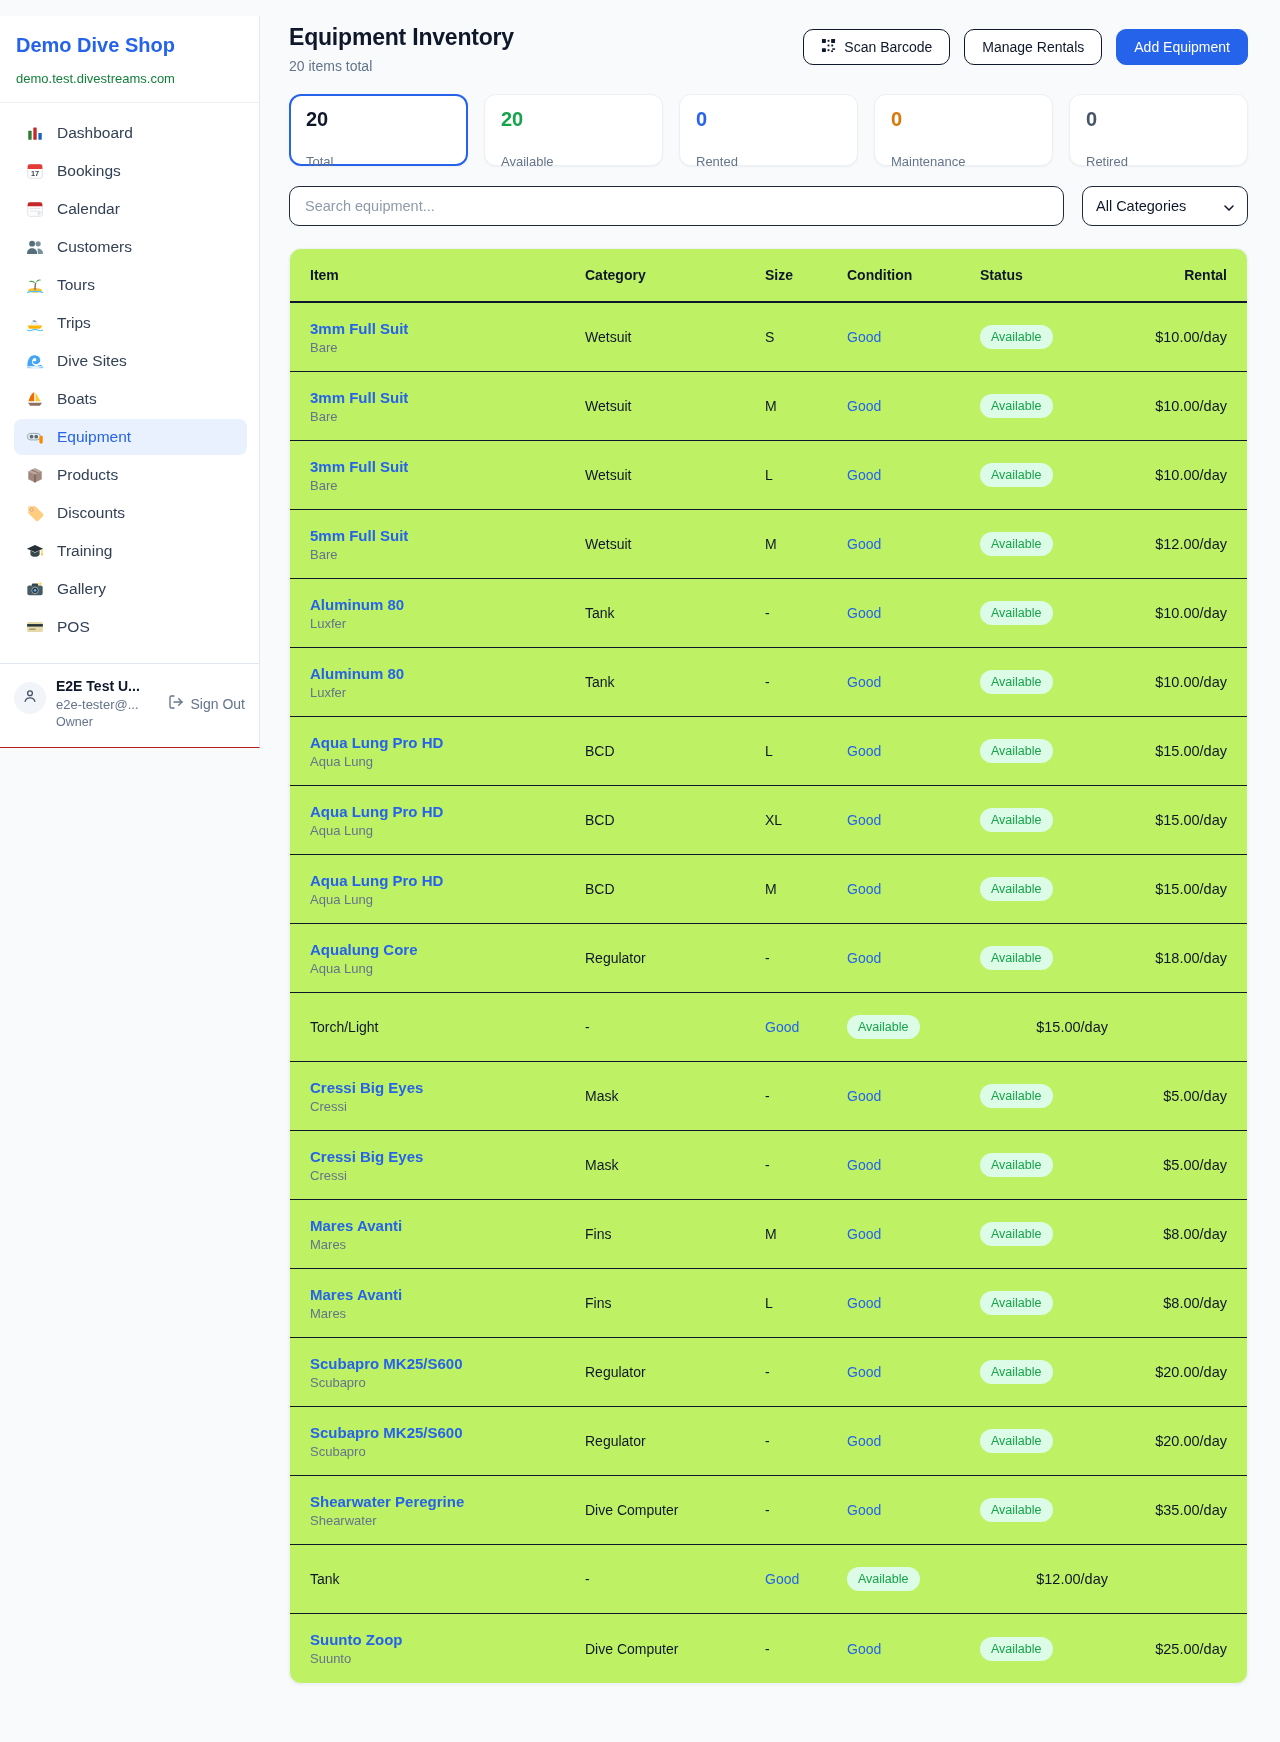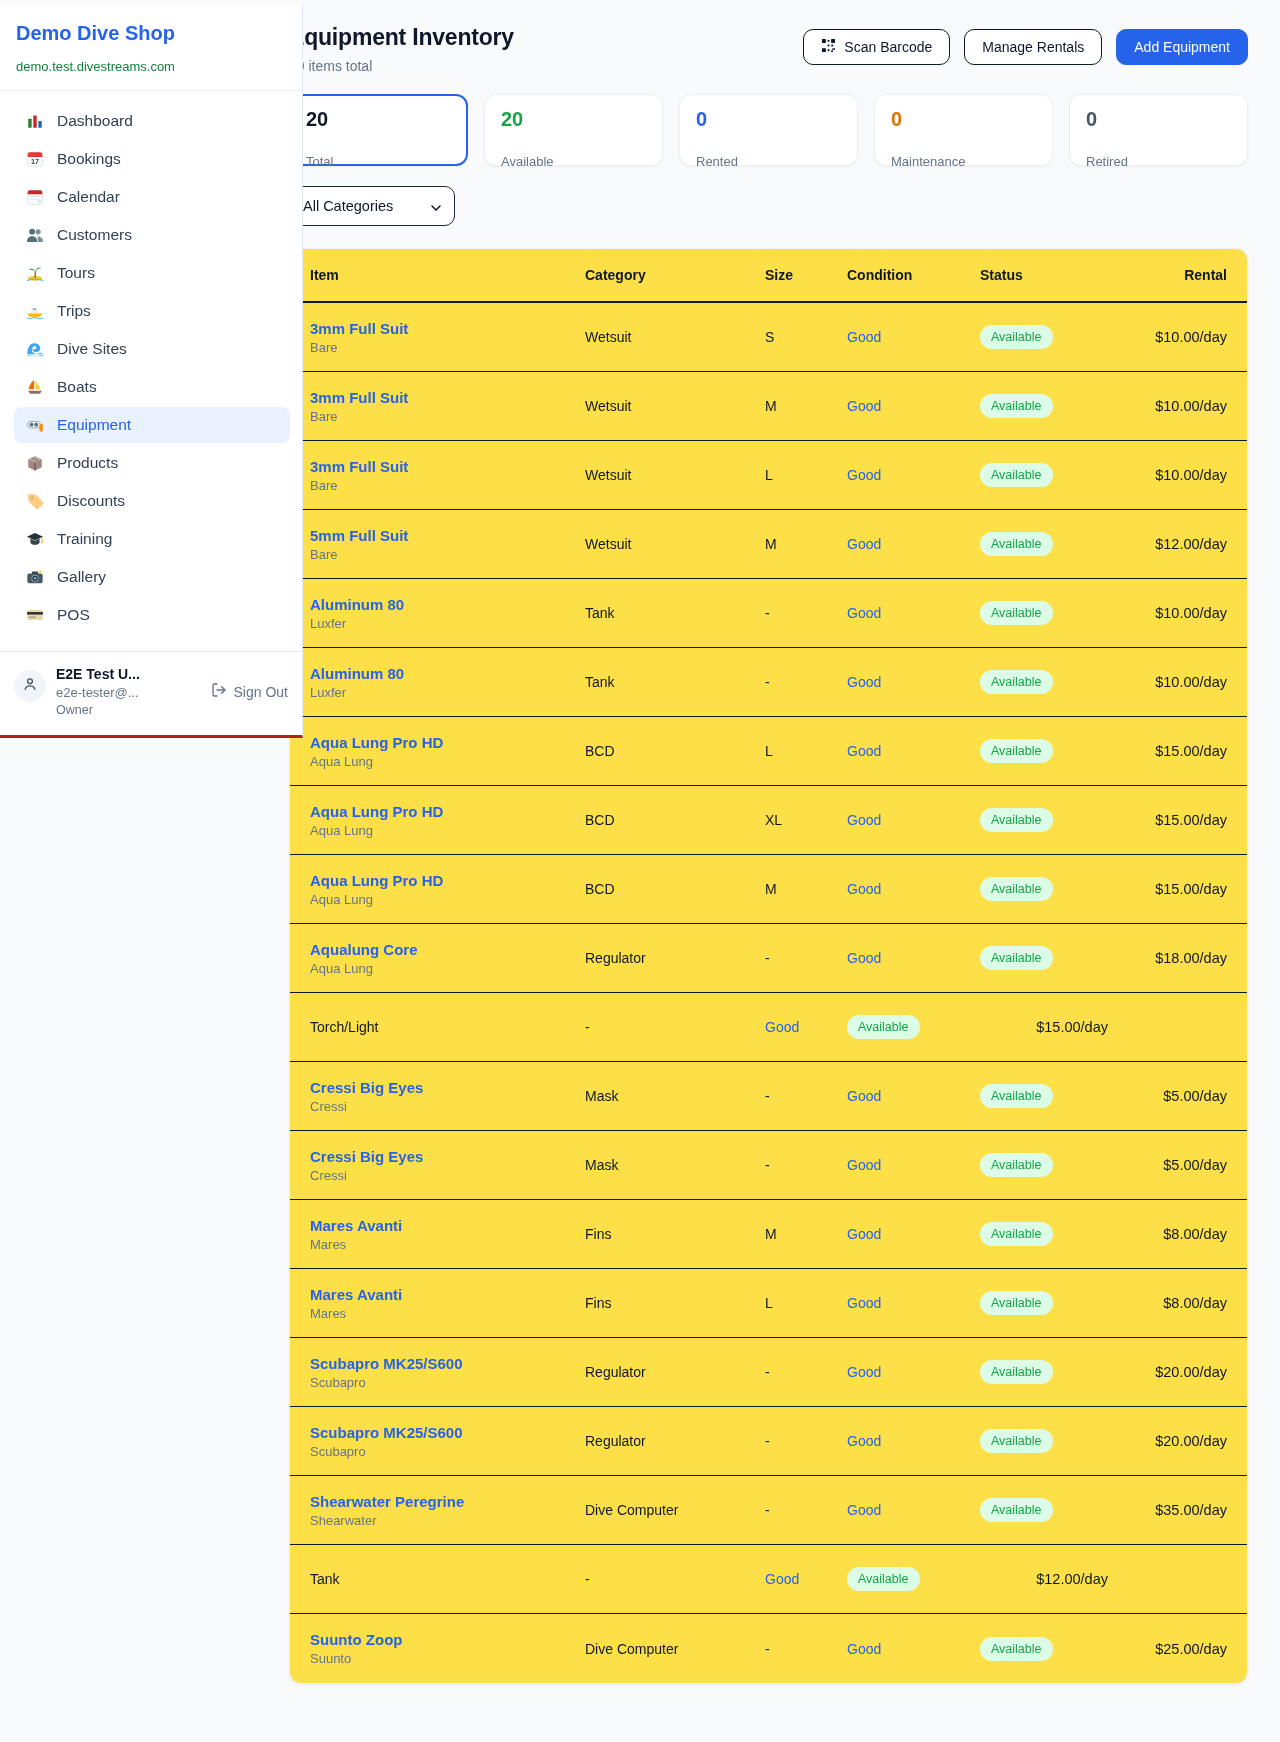--- a/index.html
+++ b/index.html
@@ -6,22 +6,22 @@
   html,body { margin:0; padding:0; }
   body {
     width:1280px; height:1742px; position:relative;
     background:#f8fafc; color:#0f172a;
     font-family:"Liberation Sans","DejaVu Sans",sans-serif;
     -webkit-font-smoothing:antialiased;
   }
 
   
   .sidebar {
-    position:absolute; top:4px; left:0; width:303px;
-    background:#fff; border-right:1px solid #e2e8f0; border-bottom:3px solid #b91c1c;
+    position:absolute; top:16px; left:0; width:260px;
+    background:#fff; border-right:1px solid #e2e8f0; border-bottom:1px solid #b91c1c;
   }
   .sidebar-head { padding:18px 16px 16px; border-bottom:1px solid #edf1f5; }
   .brand { color:#2563eb; font-size:20px; font-weight:700; }
   .domain { color:#15803d; font-size:13px; margin-top:14px; }
   .nav { padding:10px 0 6px; }
   .nav-item {
     display:flex; align-items:center; gap:13px;
     margin:2px 12px 2px 14px; padding:9px 12px; border-radius:8px;
     font-size:15.5px; color:#334155; cursor:pointer;
   }
@@ -78,21 +78,21 @@
   .search::placeholder { color:#8e9bab; }
   .select {
     width:166px; height:40px; border:1px solid #1e293b; border-radius:10px; background:#fff;
     display:flex; align-items:center; justify-content:space-between; padding:15px 13px;
     font-size:14.5px; cursor:pointer;
   }
   .select svg { width:10px; height:6px; }
 
   
   .table-card {
-    background:#fde047; border:1px solid #eef1f5; border-radius:12px;
+    background:#bef264; border:1px solid #eef1f5; border-radius:12px;
     box-shadow:0 1px 3px rgba(16,24,40,.06); overflow:hidden; margin-bottom:30px;
   }
   .trow {
     display:grid; grid-template-columns:275px 180px 82px 133px 1fr 119px;
     align-items:center; padding:0 20px;
   }
   .thead { height:54px; border-bottom:2px solid #0f172a; }
   .th { font-size:14px; font-weight:700; }
   .tr { height:69px; border-bottom:1.5px solid #0f172a; }
   .tr:last-child { border-bottom:none; }
@@ -351,20 +351,21 @@
     <div class="stat-label">Maintenance</div>
   </div>
 
   <div class="stat">
     <div class="stat-value" style="color: rgb(71, 85, 105);">0</div>
     <div class="stat-label">Retired</div>
   </div>
 </div>
 
   <div class="filters">
+    <input class="search" placeholder="Search equipment..." style="">
     <div class="select">
       <span>All Categories</span>
       <span><svg viewBox="0 0 10 6" fill="none">
             <path d="M1 1l4 4 4-4" stroke="#0f172a" stroke-width="1.5" stroke-linecap="round"></path>
           </svg></span>
     </div>
   </div>
 
   <div class="table-card">
     <div class="trow thead" id="thead">

